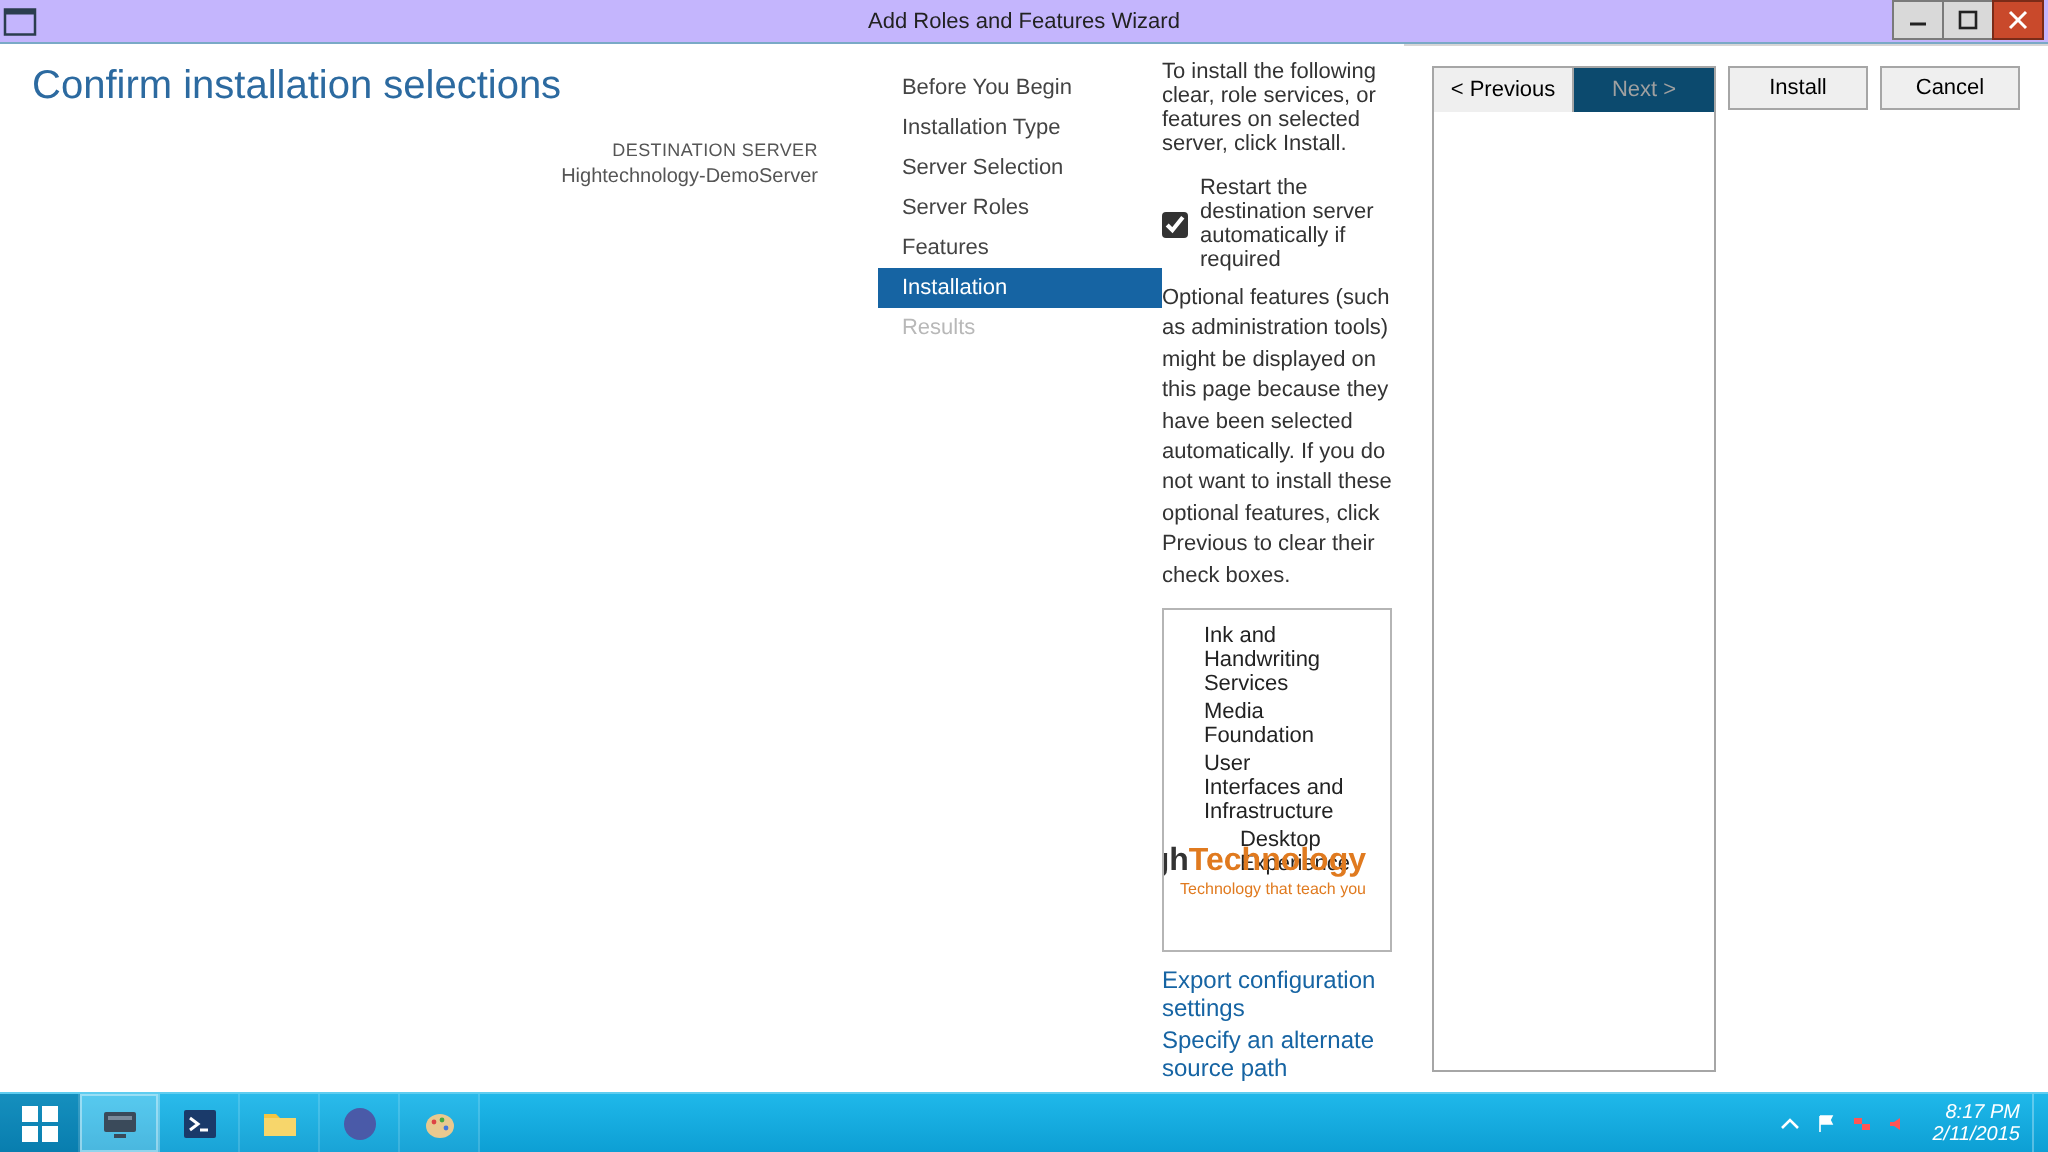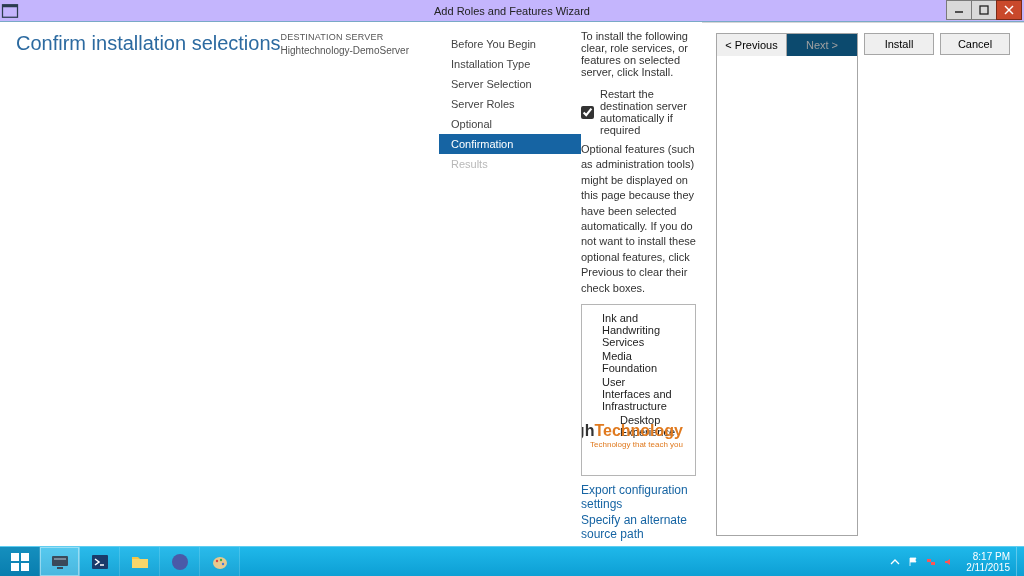--- a/index.html
+++ b/index.html
@@ -14,21 +14,21 @@
   .titlebar .win-btn.min svg, .titlebar .win-btn.max svg { width: 10px; height: 10px; }
   .titlebar .win-btn.close { background: #c9492b; border-color: #7a2b18; }
   .titlebar .win-btn.close svg { width: 10px; height: 10px; }
   .titlebar .win-controls { margin-right: 2px; }
 
   
   .window-body { height: 524px; background: #fff; position: relative; display: flex; flex-direction: row; }
 
   .header-row { display: flex; padding: 10px 16px 6px 16px; align-items: flex-start; }
   .page-title { color: #2c6aa0; font-size: 20px; font-weight: 300; flex: 1; }
-  .dest-block { text-align: left; font-size: 10px; color: #555; line-height: 1.3; }
+  .dest-block { text-align: right; font-size: 10px; color: #555; line-height: 1.3; margin-top: 38px; }
   .dest-block .dl1 { font-size: 9px; letter-spacing: 0.2px; }
 
   .content-row { flex: 1; display: flex; padding: 8px 14px 0 14px; overflow: hidden; }
 
   
   .sidebar { width: 142px; flex-shrink: 0; padding-top: 4px; }
   .sidebar .step { font-size: 11px; color: #444; padding: 4px 8px 4px 12px; cursor: pointer; }
   .sidebar .step.active { background: #1664a3; color: #fff; }
   .sidebar .step.disabled { color: #b8b8b8; cursor: default; }
 
@@ -56,21 +56,21 @@
 
   
   .button-row { border-top: 1px solid #d6d6d6; padding: 10px 14px; display: flex; justify-content: flex-end; gap: 6px; }
   .pairwrap { display: flex; border: 1px solid #a6a6a6; }
   .btn { width: 70px; height: 22px; font-size: 11px; background: #efefef; border: 1px solid #a6a6a6; cursor: pointer; }
   .pairwrap .btn { border: none; }
   .pairwrap .btn:first-child { border-right: 1px solid #a6a6a6; }
   .btn.disabled { color: #a0a0a0; cursor: default; background: #0c4a6e; }
 
   
-  .taskbar { height: 30px; background: linear-gradient(#1fb8ea, #0d9fd4); border-top: 1px solid #5fcdf0; display: flex; align-items: stretch; }
+  .taskbar { height: 30px; background: linear-gradient(#1fb8ea, #0d9fd4); border-top: 1px solid #5fcdf0; display: flex; align-items: stretch; font-style: italic; }
   .taskbar .tbtn { width: 40px; display: flex; align-items: center; justify-content: center; border-right: 1px solid rgba(255,255,255,0.15); background: rgba(255,255,255,0.05); }
   .taskbar .tbtn.start { background: rgba(0,50,90,0.3); }
   .taskbar .tbtn.active { background: rgba(255,255,255,0.25); box-shadow: inset 0 0 0 1px rgba(255,255,255,0.4); }
   .taskbar .tbtn svg { width: 20px; height: 20px; }
   .taskbar .spacer { flex: 1; }
   .taskbar .tray { display: flex; align-items: center; padding: 0 4px; gap: 4px; }
   .taskbar .tray-icon { width: 14px; height: 14px; display:flex; align-items:center; justify-content:center; }
   .taskbar .tray-icon svg { width: 12px; height: 12px; }
   .taskbar .clock { color: #fff; font-size: 10px; text-align: right; line-height: 1.1; padding: 0 6px; display: flex; flex-direction: column; justify-content: center; }
   .taskbar .showdesk { width: 8px; border-left: 1px solid rgba(255,255,255,0.3); }
@@ -116,22 +116,22 @@
     </div>
   </div>
 
   <div class="content-row">
 
     <div class="sidebar">
       <div class="step">Before You Begin</div>
       <div class="step">Installation Type</div>
       <div class="step">Server Selection</div>
       <div class="step">Server Roles</div>
-      <div class="step">Optional</div>
-      <div class="step active">Confirmation</div>
+      <div class="step">Features</div>
+      <div class="step active">Installation</div>
       <div class="step disabled">Results</div>
     </div>
 
     <div class="main">
       <div class="intro">To install the following clear, role services, or features on selected server, click Install.</div>
 
       <div class="checkbox-row">
         <input type="checkbox" checked="" style="">
         <span>Restart the destination server automatically if required</span>
       </div>

